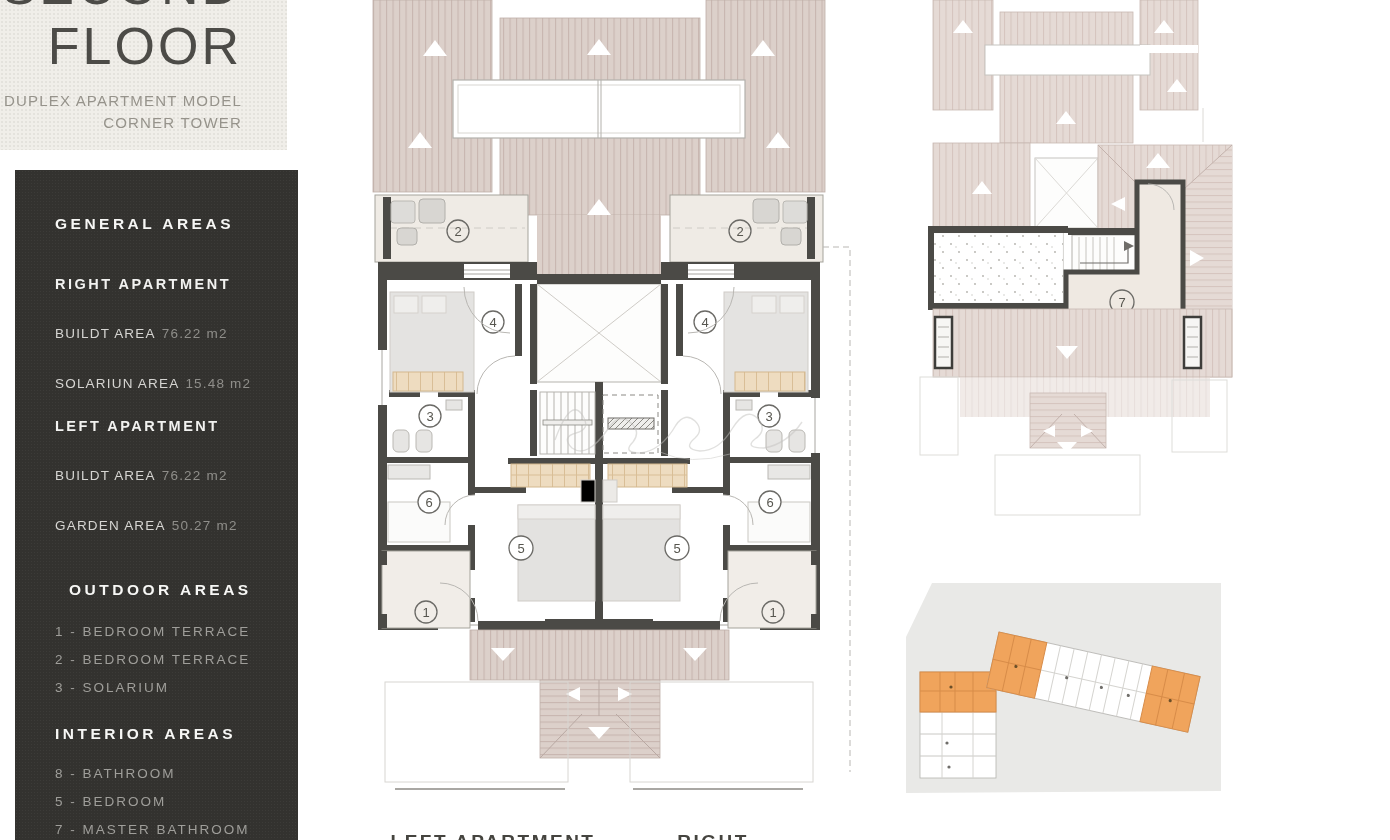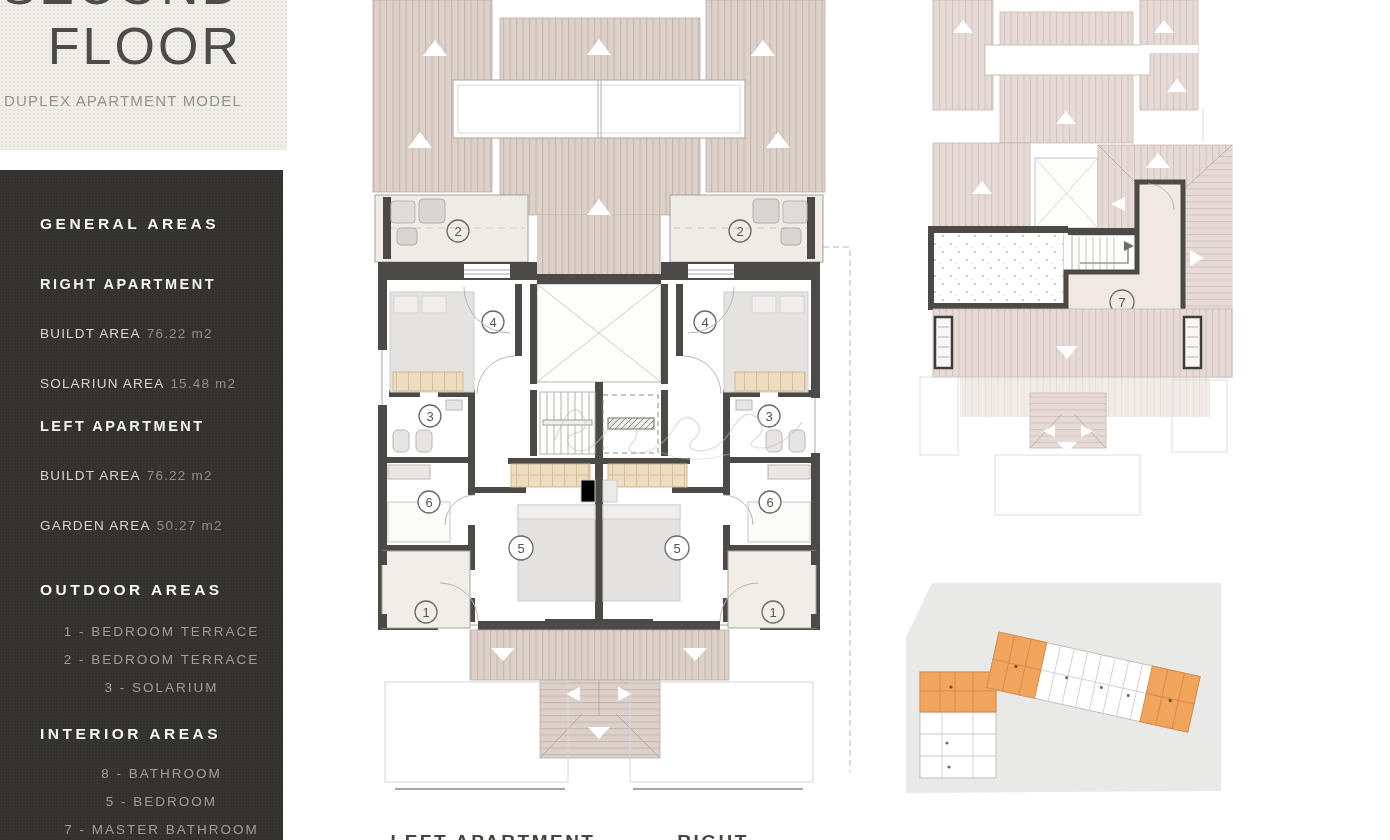--- a/index.html
+++ b/index.html
@@ -9,33 +9,33 @@
   .plate{position:absolute;left:0;top:0;width:287px;height:150px;overflow:hidden;
          background-color:#f0eee9;
          background-image:radial-gradient(#e4e2dc 0.7px, transparent 0.9px);
          background-size:4px 4px;}
   .plate-inner{position:absolute;right:45px;top:-44px;text-align:right;}
   .plate-title{font-size:52px;line-height:60px;font-weight:400;color:#4c4b47;
                letter-spacing:3px;white-space:nowrap;}
   .plate-sub{margin-top:14px;font-size:15px;line-height:22px;color:#96938b;
              letter-spacing:1.2px;}
   
-  .sidebar{position:absolute;left:0;top:170px;width:283px;height:670px;
+  .sidebar{position:absolute;left:15px;top:170px;width:283px;height:670px;
            background-color:#33322f;
            background-image:radial-gradient(#3c3b38 0.7px, transparent 0.9px);
            background-size:3px 3px;
            padding:44px 0 0 40px;box-sizing:border-box;color:#f7f7f5;}
   .sb-h{font-size:15.5px;font-weight:bold;letter-spacing:3.5px;line-height:20px;color:#f7f7f5;}
   .sb-sub{font-size:14.5px;font-weight:bold;letter-spacing:2.5px;line-height:20px;color:#f2f2f0;}
   .sb-row{font-size:13.5px;letter-spacing:1.2px;line-height:20px;white-space:nowrap;margin-top:30px;}
   .sb-row .lbl{color:#d6d5d2;}
   .sb-row .val{color:#8f8e8a;margin-left:6px;}
-  .sb-item{font-size:13.5px;letter-spacing:2px;line-height:28px;color:#9f9e9a;white-space:nowrap;text-align:center;}
+  .sb-item{font-size:13.5px;letter-spacing:2px;line-height:28px;color:#9f9e9a;white-space:nowrap;}
   .mt40{margin-top:40px;} .mt16{margin-top:16px;} .mt22{margin-top:22px;}
-  .mt14{margin-top:14px;} .mt44{margin-top:44px;} .mt18{margin-top:18px;}
+  .mt14{margin-top:14px;} .mt44{margin-top:44px;margin-left:14px;} .mt18{margin-top:18px;}
   
   .main-plan{position:absolute;left:360px;top:0;width:530px;height:840px;}
   .right-plan{position:absolute;left:900px;top:0;width:490px;height:530px;}
   .site-plan{position:absolute;left:895px;top:575px;width:340px;height:230px;}
   .caption{position:absolute;top:831px;width:210px;text-align:center;
            font-size:19px;font-weight:bold;letter-spacing:2.5px;color:#45443f;}
   .cap-left{left:388px;} .cap-right{left:608px;}
   svg text.roomnum{font-family:"Liberation Sans",sans-serif;font-size:13px;fill:#57564f;}
 </style>
 </head>
@@ -44,20 +44,21 @@
 <div class="page">
 
   <header class="plate">
     <div class="plate-inner">
       <div class="plate-title">
         <div>SECOND</div>
         <div>FLOOR</div>
       </div>
       <div class="plate-sub">
         <div>DUPLEX APARTMENT MODEL</div>
+        <div>CORNER TOWER</div>
       </div>
     </div>
   </header>
 
   <aside class="sidebar">
     <div class="sb-h">GENERAL AREAS</div>
 
     <div class="sb-sub mt40">RIGHT APARTMENT</div>
     <div class="mt16">
       <div class="sb-row"><span class="lbl">BUILDT AREA</span><span class="val">76.22 m2</span></div>

